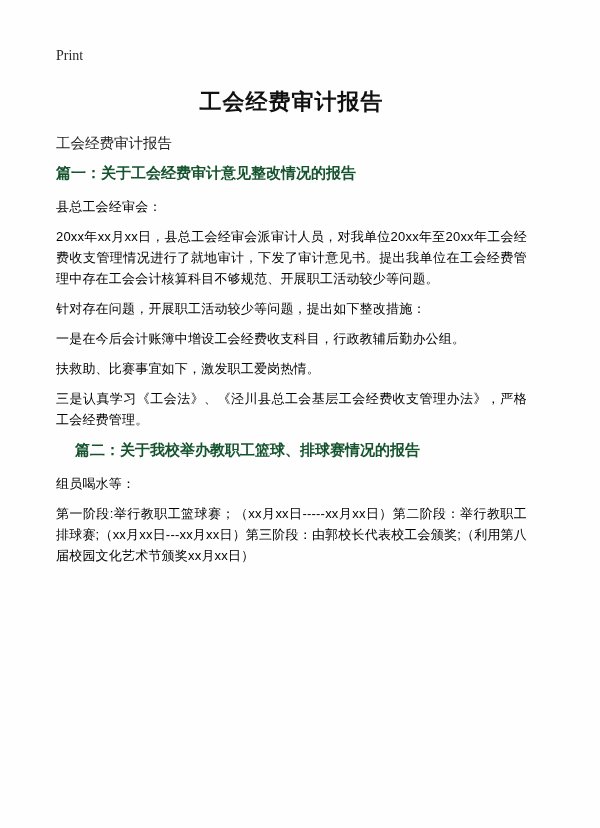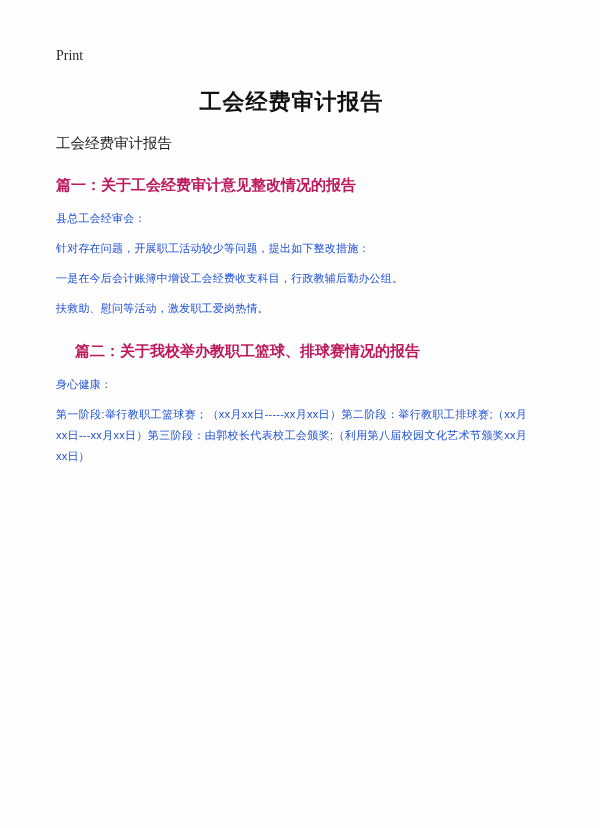--- a/index.html
+++ b/index.html
@@ -33,56 +33,58 @@
     letter-spacing: 1px;
   }
   .doc-subtitle {
     font-size: 14.5px;
     margin-top: 17px;
     color: #222222;
   }
   .section-heading {
     font-size: 15px;
     font-weight: bold;
-    color: #be185d;
-    margin-top: 21px;
+    color: #14532d;
+    margin-top: 9px;
     line-height: 21px;
   }
   .section-heading.indented {
     padding-left: 19px;
   }
   .para {
-    font-size: 11px;
+    font-size: 13px;
     line-height: 21px;
     margin-top: 9px;
-    color: #1d4ed8;
+    color: #000000;
     text-align: justify;
     letter-spacing: 0.2px;
   }
   .para:first-of-type { margin-top: 13px; }
   .section { margin-top: 0; }
 </style>
 </head>
 <body>
 
 <div class="page">
 
   <span class="print-link">Print</span>
 
   <div class="doc-title">工会经费审计报告</div>
 
   <div class="doc-subtitle">工会经费审计报告</div>
 
   <div class="section">
     <div class="section-heading">篇一：关于工会经费审计意见整改情况的报告</div>
     <p class="para">县总工会经审会：</p>
+    <p class="para">20xx年xx月xx日，县总工会经审会派审计人员，对我单位20xx年至20xx年工会经费收支管理情况进行了就地审计，下发了审计意见书。提出我单位在工会经费管理中存在工会会计核算科目不够规范、开展职工活动较少等问题。</p>
     <p class="para">针对存在问题，开展职工活动较少等问题，提出如下整改措施：</p>
     <p class="para">一是在今后会计账簿中增设工会经费收支科目，行政教辅后勤办公组。</p>
-    <p class="para">扶救助、慰问等活动，激发职工爱岗热情。</p>
+    <p class="para">扶救助、比赛事宜如下，激发职工爱岗热情。</p>
+    <p class="para">三是认真学习《工会法》、《泾川县总工会基层工会经费收支管理办法》，严格工会经费管理。</p>
   </div>
 
   <div class="section">
     <div class="section-heading indented">篇二：关于我校举办教职工篮球、排球赛情况的报告</div>
-    <p class="para">身心健康：</p>
+    <p class="para">组员喝水等：</p>
     <p class="para">第一阶段:举行教职工篮球赛；（xx月xx日-----xx月xx日）第二阶段：举行教职工排球赛;（xx月xx日---xx月xx日）第三阶段：由郭校长代表校工会颁奖;（利用第八届校园文化艺术节颁奖xx月xx日）</p>
   </div>
 
 </div>
 
 </body></html>

